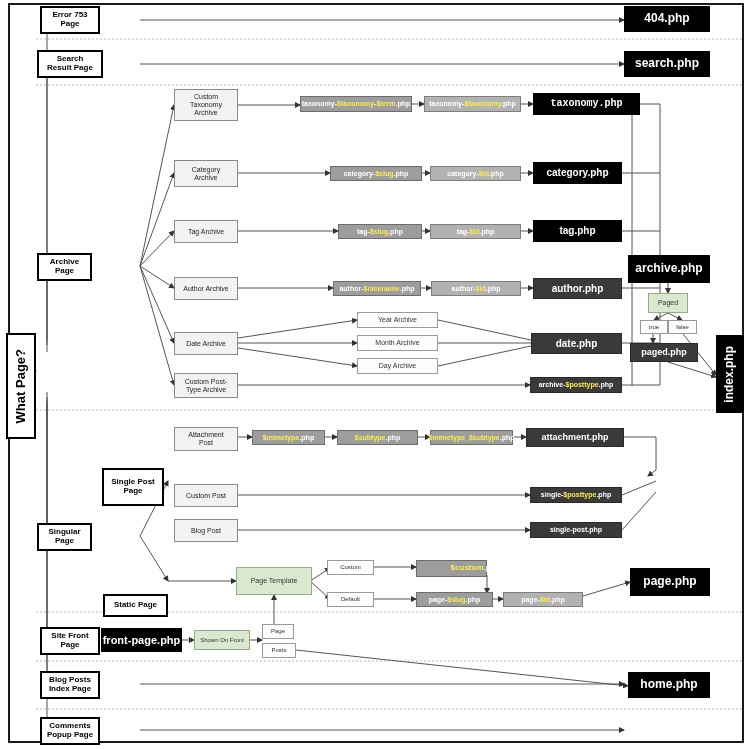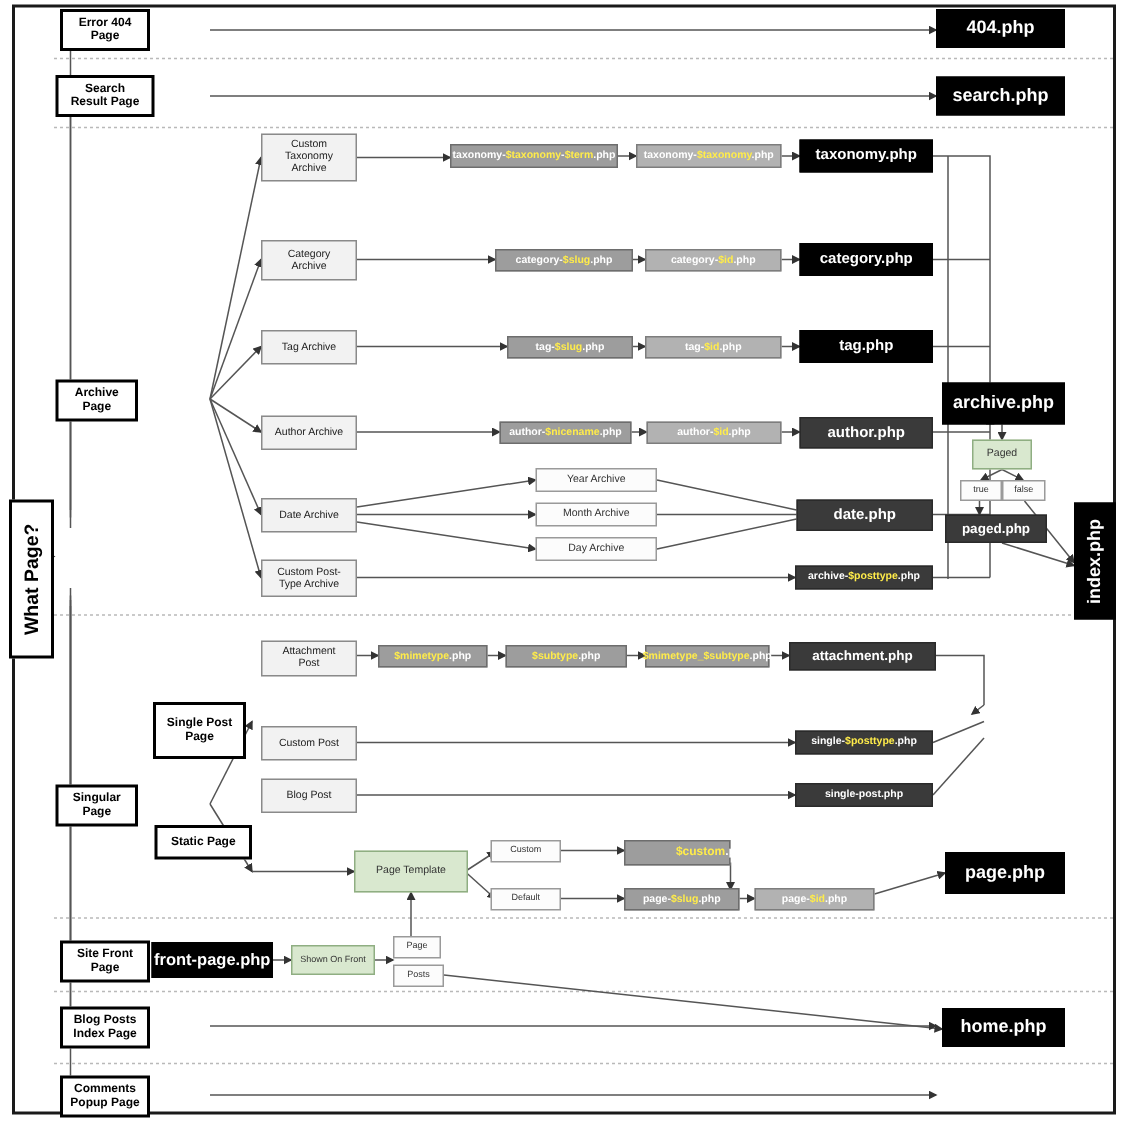--- a/index.html
+++ b/index.html
@@ -152,21 +152,21 @@
     </g>
   </svg>
 
   <div id="frame"></div>
 
   <div class="node n-white" style="left:6px;top:333px;width:30px;height:106px;font-size:13px;">
     <span class="vert">What Page?</span>
   </div>
 
   <div class="node n-white" style="left:40px;top:6px;width:60px;height:28px;font-size:8px;white-space:pre-line;">
-    <span>Error 404
+    <span>Error 753
 Page</span>
   </div>
   <div class="node n-white" style="left:37px;top:50px;width:66px;height:28px;font-size:8px;white-space:pre-line;">
     <span>Search
 Result Page</span>
   </div>
   <div class="node n-white" style="left:37px;top:253px;width:55px;height:28px;font-size:8px;white-space:pre-line;">
     <span>Archive
 Page</span>
   </div>
@@ -219,21 +219,21 @@
   <div class="node n-tiny" style="left:357px;top:358px;width:81px;height:16px;font-size:7px;">
     <span>Day Archive</span>
   </div>
 
   <div class="node n-grey" style="left:300px;top:96px;width:112px;height:16px;font-size:7px;">
     <span><span>taxonomy-</span><span class="var">$taxonomy</span><span>-</span><span class="var">$term</span><span>.php</span></span>
   </div>
   <div class="node n-grey2" style="left:424px;top:96px;width:97px;height:16px;font-size:7px;">
     <span><span>taxonomy-</span><span class="var">$taxonomy</span><span>.php</span></span>
   </div>
-  <div class="node n-black" style="left:533px;top:93px;width:89px;height:22px;font-size:10px;">
+  <div class="node n-black" style="left:533px;top:93px;width:107px;height:22px;font-size:10px;font-family:Liberation Mono, monospace;">
     <span>taxonomy.php</span>
   </div>
 
   <div class="node n-grey" style="left:330px;top:166px;width:92px;height:15px;font-size:7px;">
     <span><span>category-</span><span class="var">$slug</span><span>.php</span></span>
   </div>
   <div class="node n-grey2" style="left:430px;top:166px;width:91px;height:15px;font-size:7px;">
     <span><span>category-</span><span class="var">$id</span><span>.php</span></span>
   </div>
   <div class="node n-black" style="left:533px;top:162px;width:89px;height:22px;font-size:10px;">
@@ -286,21 +286,21 @@
   </div>
 
   <div class="node n-black" style="left:716px;top:335px;width:28px;height:78px;font-size:12px;">
     <span class="vert">index.php</span>
   </div>
 
   <div class="node n-white" style="left:102px;top:468px;width:62px;height:38px;font-size:8px;white-space:pre-line;">
     <span>Single Post
 Page</span>
   </div>
-  <div class="node n-white" style="left:103px;top:550px;width:65px;height:23px;font-size:8px;">
+  <div class="node n-white" style="left:103px;top:594px;width:65px;height:23px;font-size:8px;">
     <span>Static Page</span>
   </div>
 
   <div class="node n-light" style="left:174px;top:427px;width:64px;height:24px;font-size:7px;white-space:pre-line;">
     <span>Attachment
 Post</span>
   </div>
   <div class="node n-light" style="left:174px;top:484px;width:64px;height:23px;font-size:7px;">
     <span>Custom Post</span>
   </div>

